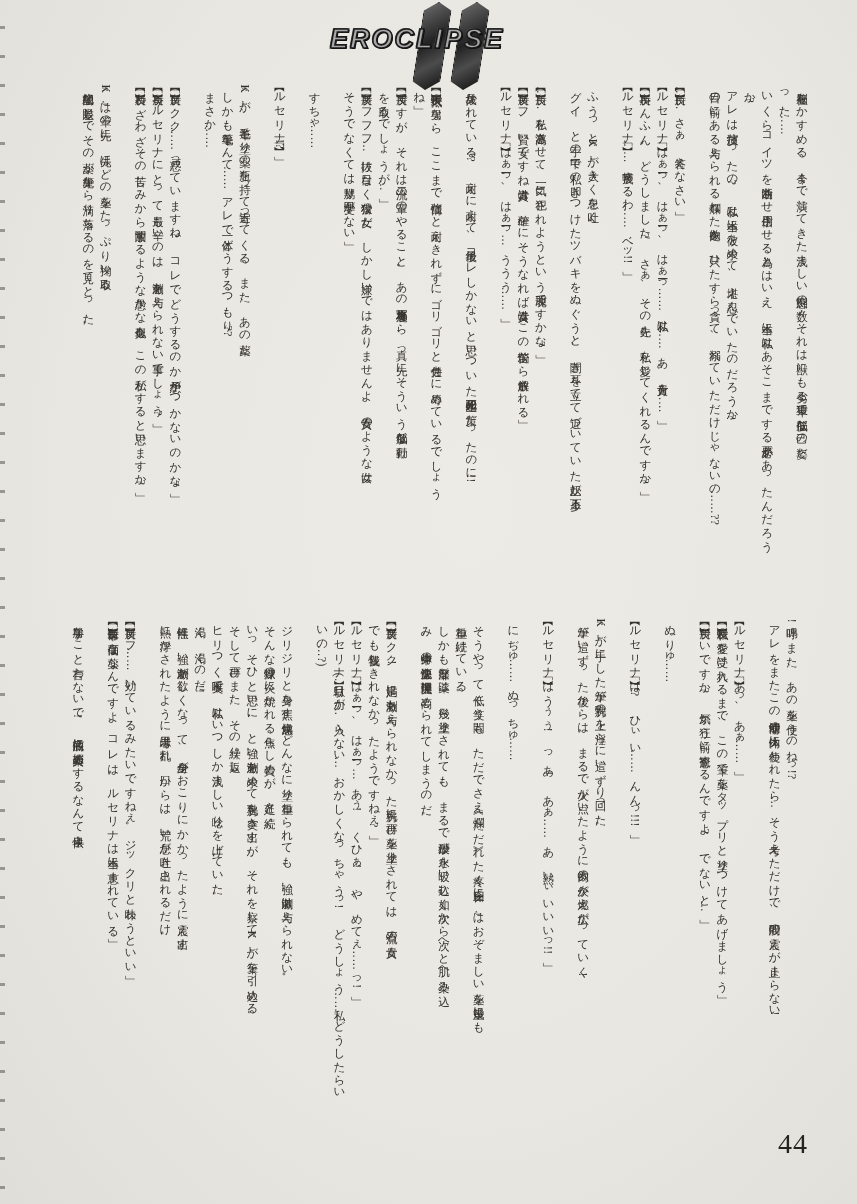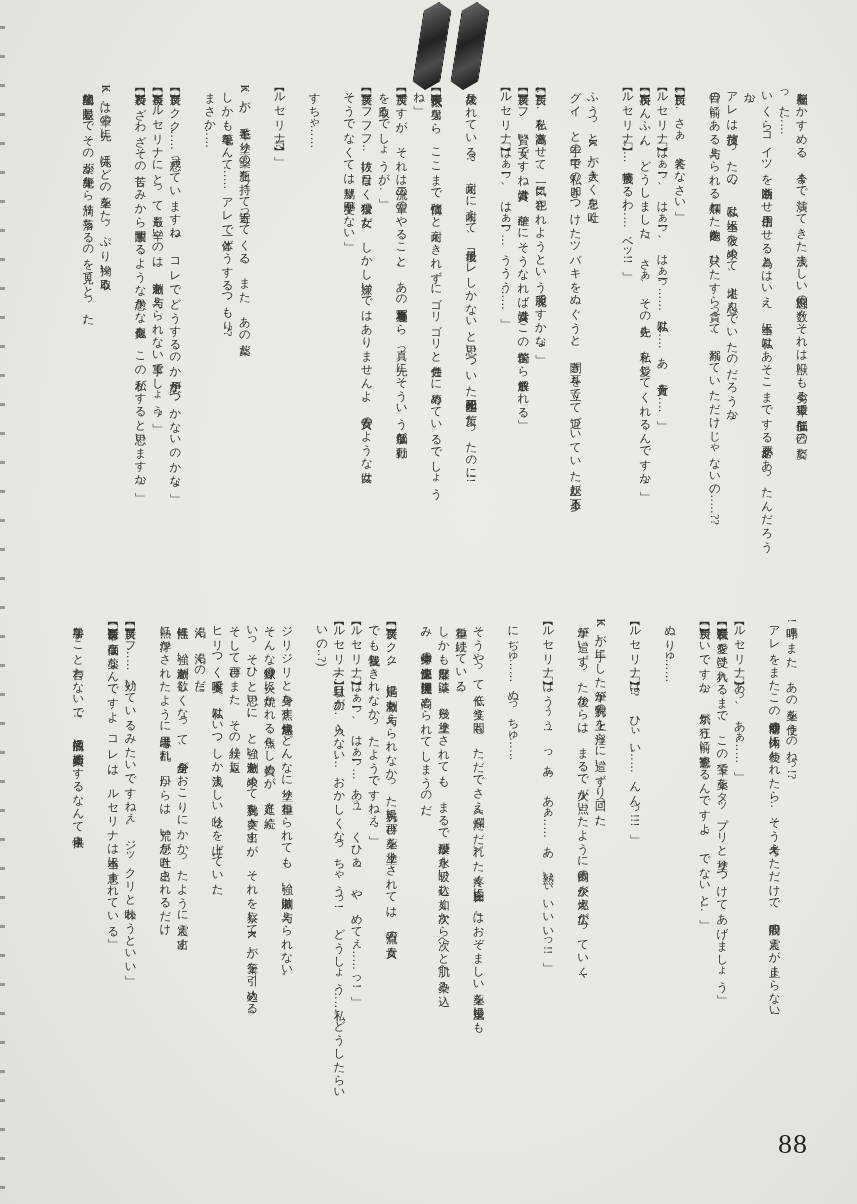--- a/index.html
+++ b/index.html
@@ -70,20 +70,21 @@
 
 <div class="page">
 
   <div class="binding"></div>
 
   <div class="logo">
     <div class="numeral">
       <div class="bar b1"></div>
       <div class="bar b2"></div>
     </div>
+    <div class="logo-text">EROCLIPSE</div>
   </div>
 
   <div class="vblock" id="top-block">
       <p>脳裡をかすめる、今まで演じてきた浅ましい痴態の数々。それは獣にも劣る卑猥で低脳な己の姿だ</p>
       <p>った……</p>
       <p>いくらコイツを油断させ信用させる為とはいえ、本当に私はあそこまでする必要があったんだろう</p>
       <p>か?</p>
       <p>アレは演技だったの?　私は本当に彼を求めて、堪え忍んでいたのだろうか?</p>
       <p>目の前にある与えられる爛れた肉欲を、只ひたすら貪って、溺れていただけじゃないの……??</p>
       <p>　</p>
@@ -162,15 +163,15 @@
       <p>渇く、渇くのだ!!</p>
       <p>無性に、強い刺激が欲しくなって、全身がおこりにかかったように震え出す。</p>
       <p>熱に浮かされたように思考は乱れ、口からは、荒い息が吐き出されるだけ。</p>
       <p>　</p>
       <p>【所長】「フフ……効いているみたいですねぇ。ジックリと味わうといい」</p>
       <p>【所長】「非常に高価な薬なんですよ、コレは。ルセリナは本当に恵まれている」</p>
       <p>　</p>
       <p>勝手なこと言わないで!　徹底的に媚薬責めするなんて卑怯よ!</p>
     </div>
 
-  <div class="page-number">88</div>
+  <div class="page-number">44</div>
 
 </div>
 
 </body></html>

